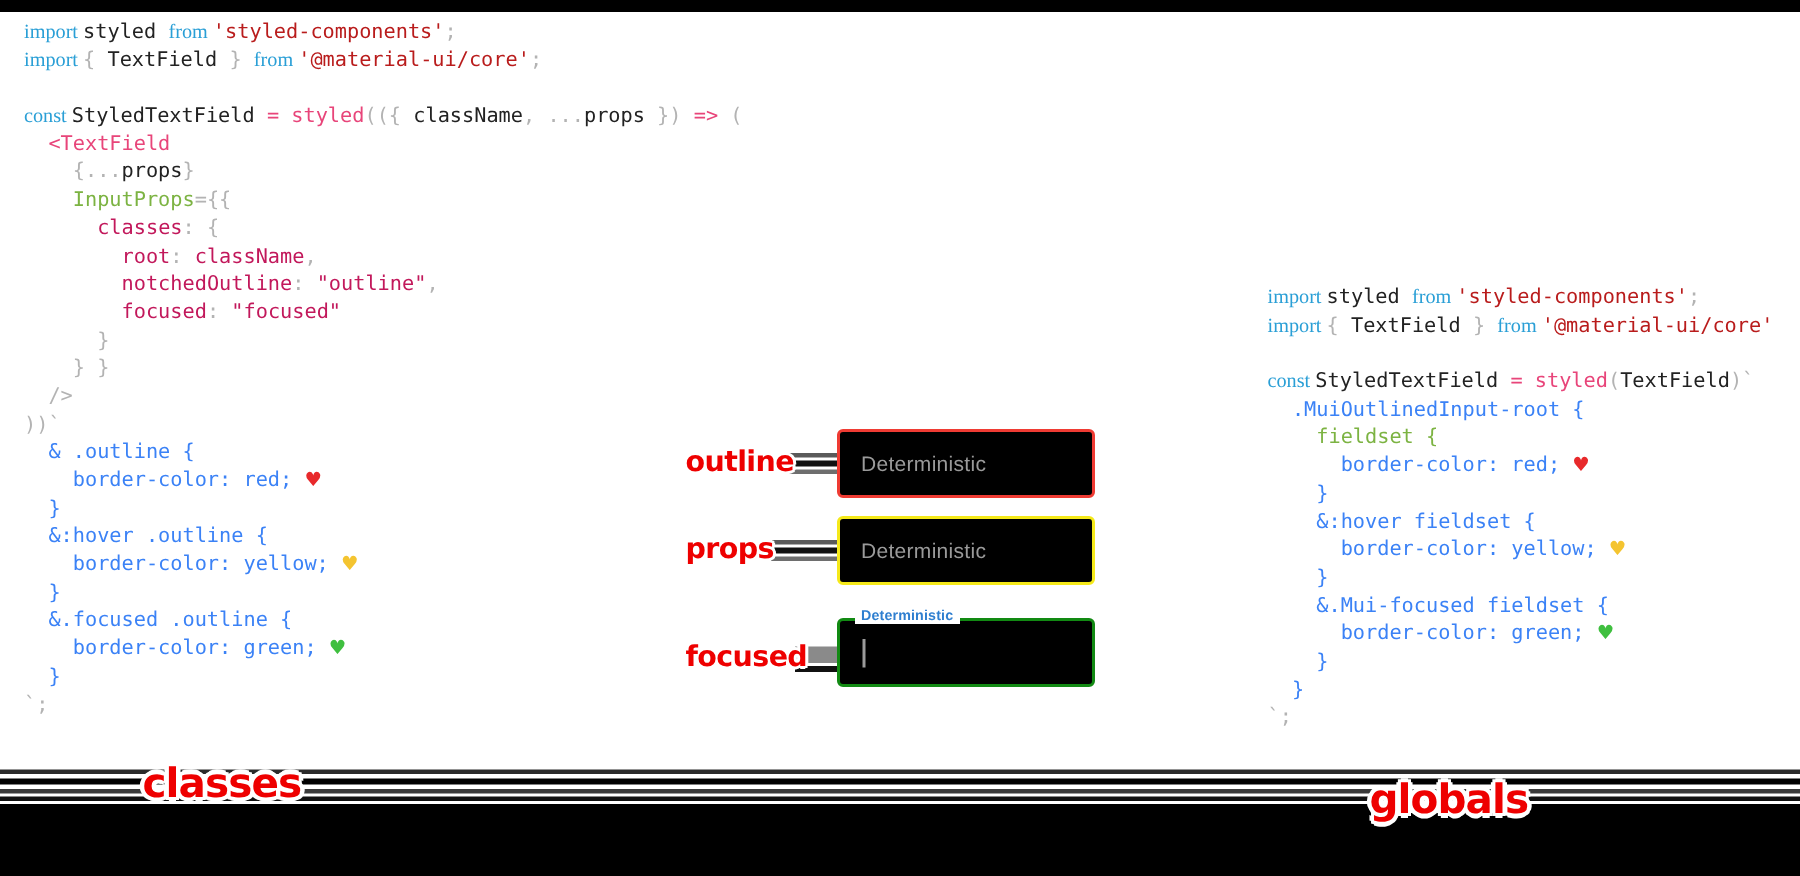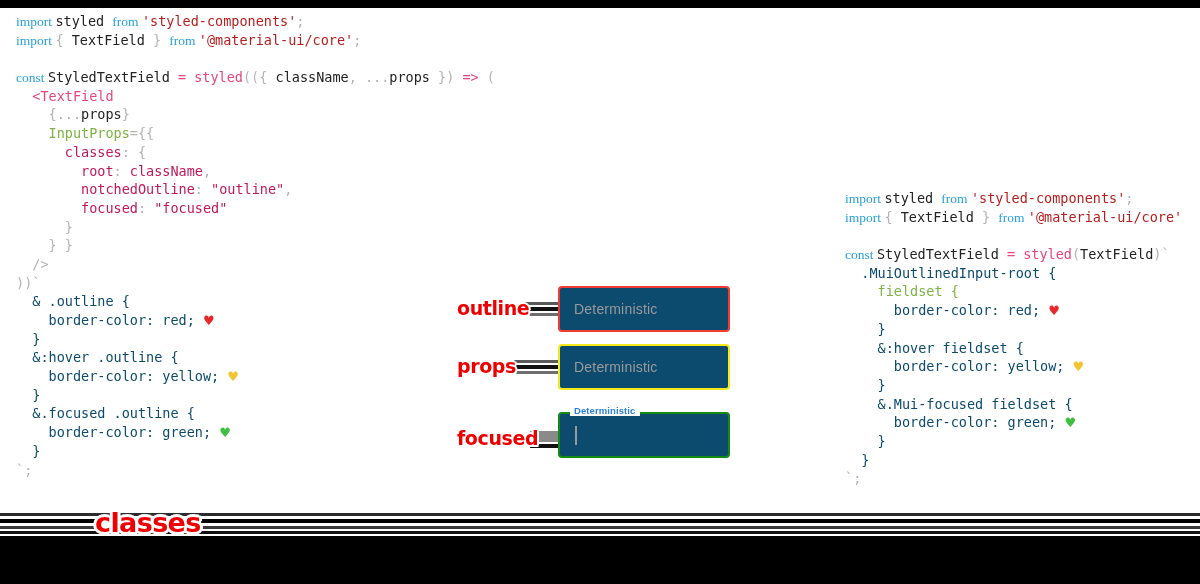--- a/index.html
+++ b/index.html
@@ -38,36 +38,36 @@
   #code-right { left: 845px; top: 189px; }
 
   .code-line { height: 18.7px; white-space: pre; }
 
   
   .t-key     { color: #2a9fd6; font-family: Liberation Serif, serif; }
   .t-str     { color: #b91c1c; }          
   .t-pink    { color: #e8457a; }          
   .t-punct   { color: #b3b3b3; }
   .t-prop    { color: #c2185b; }          
-  .t-green   { color: #0c4a6e; }          
+  .t-green   { color: #3b82f6; }          
   .t-lgreen  { color: #7cb342; }
   .t-dark    { color: #222222; }
 
   .heart { font-family: "DejaVu Sans", sans-serif; font-size: 13px; }
   .h-red    { color: #e8292b; }
   .h-yellow { color: #f4c430; }
   .h-green  { color: #3fbf3f; }
 
   .tf {
     position: absolute;
     width: 172px;
     height: 46px;
     border-radius: 4px;
     box-sizing: border-box;
-    background: #0c4a6e;
+    background: #000000;
   }
   .tf-text {
     position: absolute;
     left: 14px;
     top: 50%;
     transform: translateY(-50%);
     font-family: "Liberation Sans", sans-serif;
     font-size: 14px;
     color: #9a9a9a;
     letter-spacing: 0.2px;
@@ -216,14 +216,15 @@
   <div class="callout" id="label-hover">props</div>
   <div class="callout" id="label-focused">focused</div>
 
   <div class="streak" id="streak-a"></div>
   <div class="streak" id="streak-b"></div>
   <div class="streak" id="streak-c"></div>
   <div class="streak" id="streak-d"></div>
   <div class="bottom-band"></div>
 
   <div class="bottom-label" id="label-classes">classes</div>
+  <div class="bottom-label" id="label-globals">globals</div>
 
 </div>
 
 </body></html>

